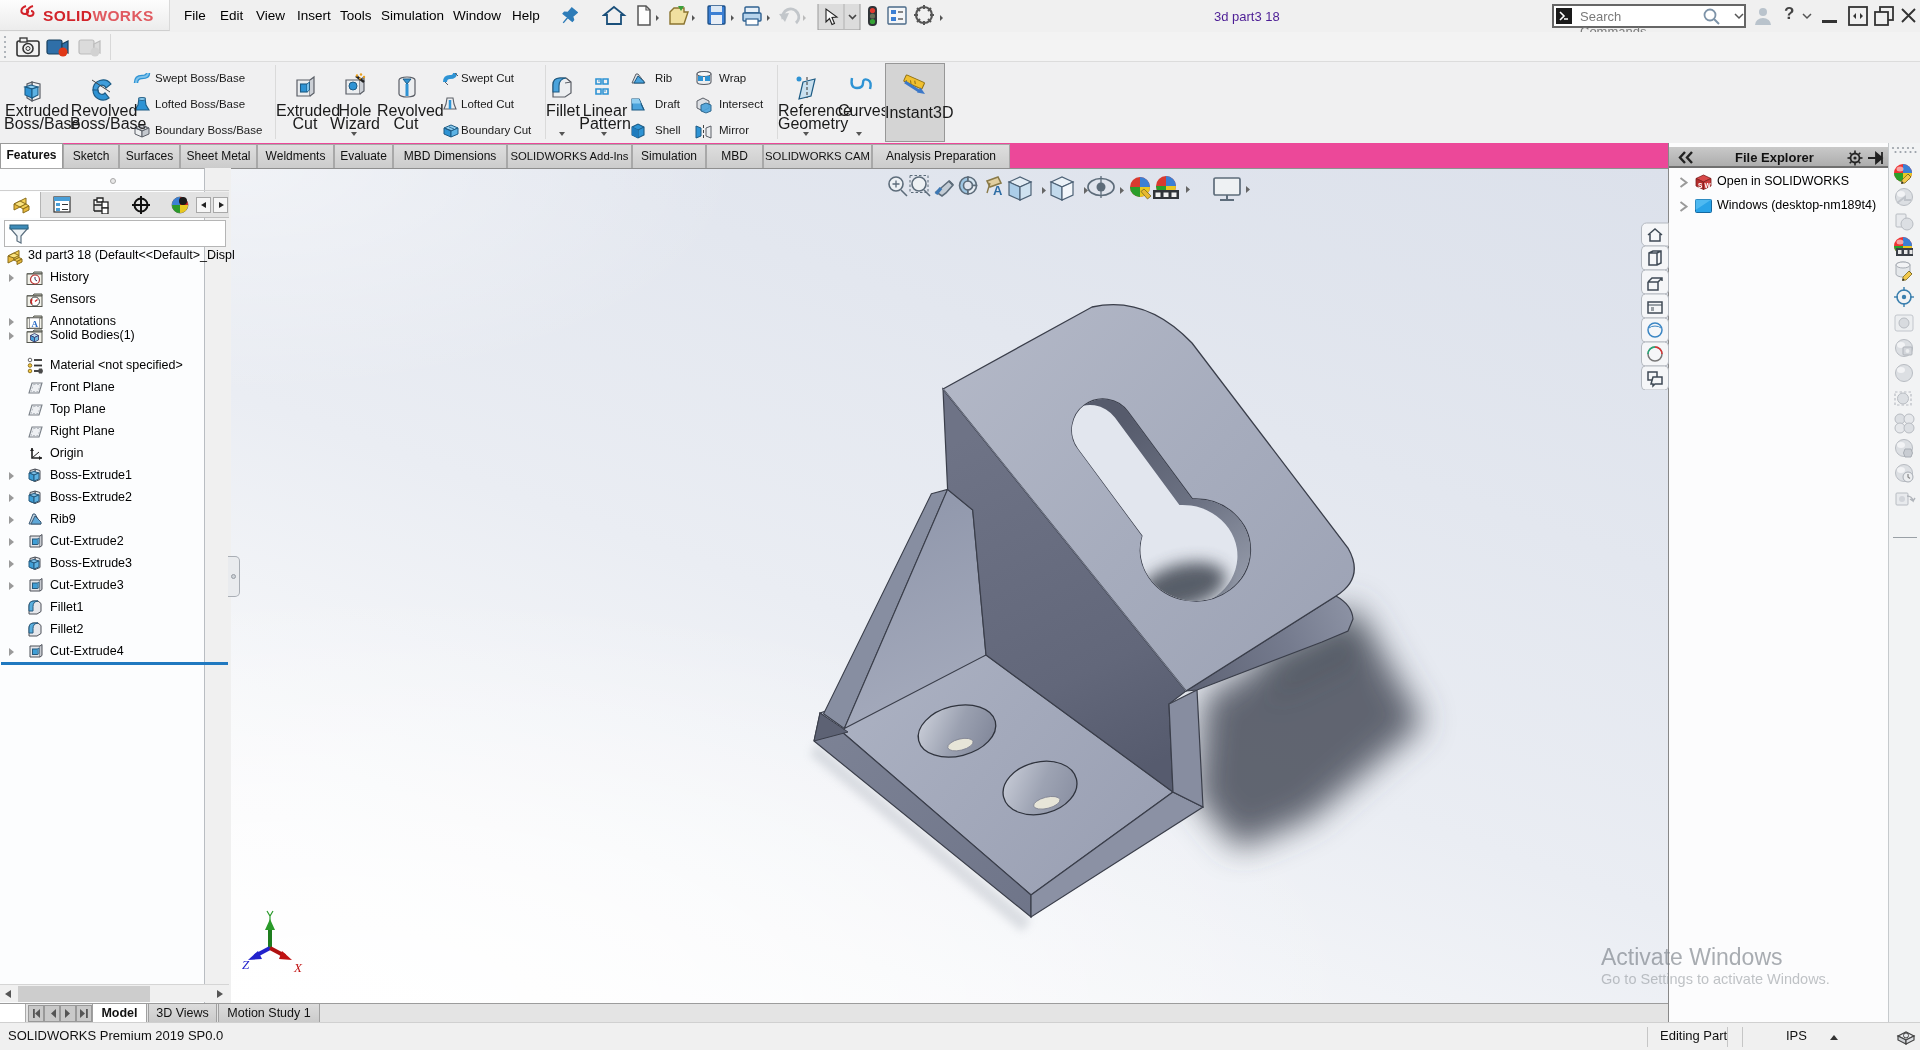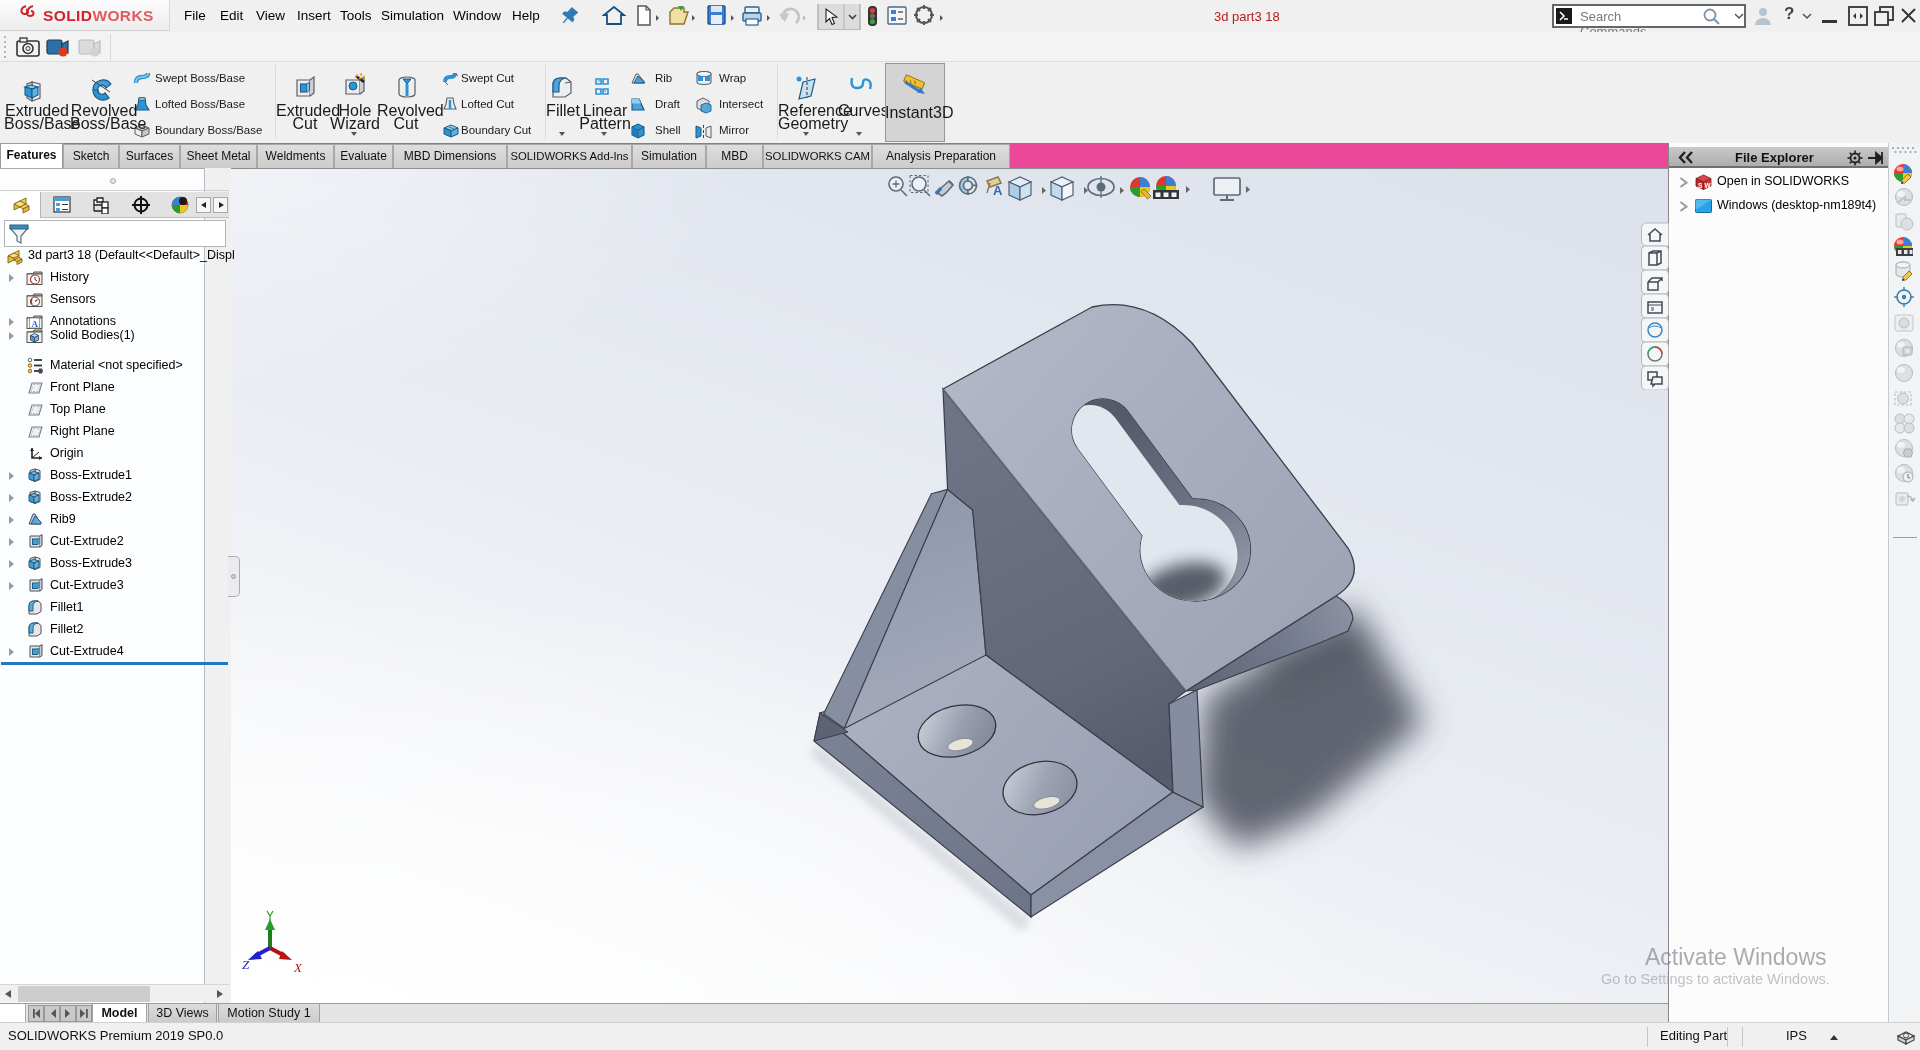--- a/index.html
+++ b/index.html
@@ -3,21 +3,21 @@
 <meta charset="utf-8">
 <style>
 * { margin:0; padding:0; box-sizing:border-box; }
 html,body { width:1920px; height:1050px; overflow:hidden; }
 body { font-family:"Liberation Sans",sans-serif; background:#f0f0f0; position:relative; font-size:13px; color:#111; }
 .abs { position:absolute; }
 
 #titlebar { left:0; top:0; width:1636px; height:32px; background:#f0f0f0; }
 #logo { left:0; top:0; width:170px; height:31px; background:linear-gradient(#fdfdfd,#ececec); border-right:1px solid #d9d9d9; border-bottom:1px solid #cfcfcf; }
 .menuitem { top:8px; font-size:13.5px; color:#000; }
-#ttext { top:9px; font-size:13px; color:#b91c1c; }
+#ttext { top:9px; font-size:13px; color:#4c1d95; }
 
 #toolrow { left:0; top:32px; width:1920px; height:30px; background:#f3f3f3; border-bottom:1px solid #dcdcdc; }
 
 #ribbon { left:0; top:62px; width:1920px; height:81px; background:#f0f0f1; }
 .rsep { position:absolute; top:3px; width:1px; height:74px; background:#dadada; }
 .biglabel { position:absolute; font-size:16px; line-height:13px; text-align:center; color:#1a1a1a; }
 .smlabel { position:absolute; font-size:11.5px; color:#1a1a1a; }
 .dd { position:absolute; width:0; height:0; border-left:3.5px solid transparent; border-right:3.5px solid transparent; border-top:4px solid #555; }
 
 #tabrow { left:0; top:143px; width:1844px; height:25px; background:#ec4899; }
@@ -27,21 +27,21 @@
 #leftpanel { left:0; top:168px; width:205px; height:835px; background:#fcfdfe; border-right:1px solid #b9bdc2; border-top:1px solid #a9a9a9; }
 .trow { position:absolute; left:0; width:229px; height:22px; font-size:12.5px; color:#000; }
 .trow .txt { position:absolute; left:50px; top:3px; white-space:nowrap; }
 .tarrow { position:absolute; left:9px; top:7px; width:0; height:0; border-top:4px solid transparent; border-bottom:4px solid transparent; border-left:5px solid #9a9a9a; }
 
 #viewport { left:231px; top:168px; width:1437px; height:835px; background:
  radial-gradient(55% 42% at 0% 0%, rgba(255,255,255,.45) 0%, rgba(255,255,255,0) 65%),
  radial-gradient(130% 90% at 8% 100%, rgba(255,255,255,.9) 0%, rgba(255,255,255,0) 55%),
  linear-gradient(200deg,#dce1eb 0%,#e3e7ef 30%,#eaedf3 55%,#f7f8fa 80%,#ffffff 100%);
  border-top:1px solid #8f8f8f; }
-#watermark1 { left:1601px; top:944px; font-size:23px; color:rgba(117,123,131,.62); z-index:50;margin-left:44px; }
+#watermark1 { left:1601px; top:944px; font-size:23px; color:rgba(117,123,131,.62); z-index:50; }
 #watermark2 { left:1601px; top:971px; font-size:14.5px; color:rgba(140,145,152,.55); z-index:50; }
 
 #rightpanel { left:1668px; top:143px; width:220px; height:879px; background:#fcfcfd; border-left:1px solid #888; }
 #fehead { left:0; top:4px; width:219px; height:21px; background:linear-gradient(#c9c9c9,#adadad); border-bottom:2px solid #6f6f6f; }
 .ferow { position:absolute; left:0; width:219px; height:24px; font-size:12.5px; color:#000; }
 
 #sidebar { left:1888px; top:143px; width:32px; height:879px; background:#f2f3f4; border-left:1px solid #c6cacd; }
 
 #modeltabs { left:0; top:1003px; width:1668px; height:19px; background:#e4e4e4; border-top:1px solid #9c9c9c; }
 .mtab { position:absolute; top:0; height:19px; font-size:12.5px; text-align:center; line-height:18px; color:#111; background:linear-gradient(#dcdcdc,#cbcbcb); border:1px solid #a0a0a0; border-top:none; }

